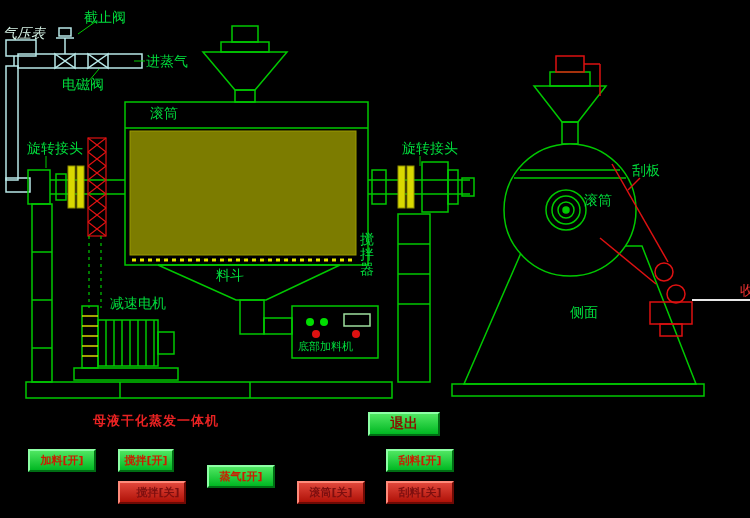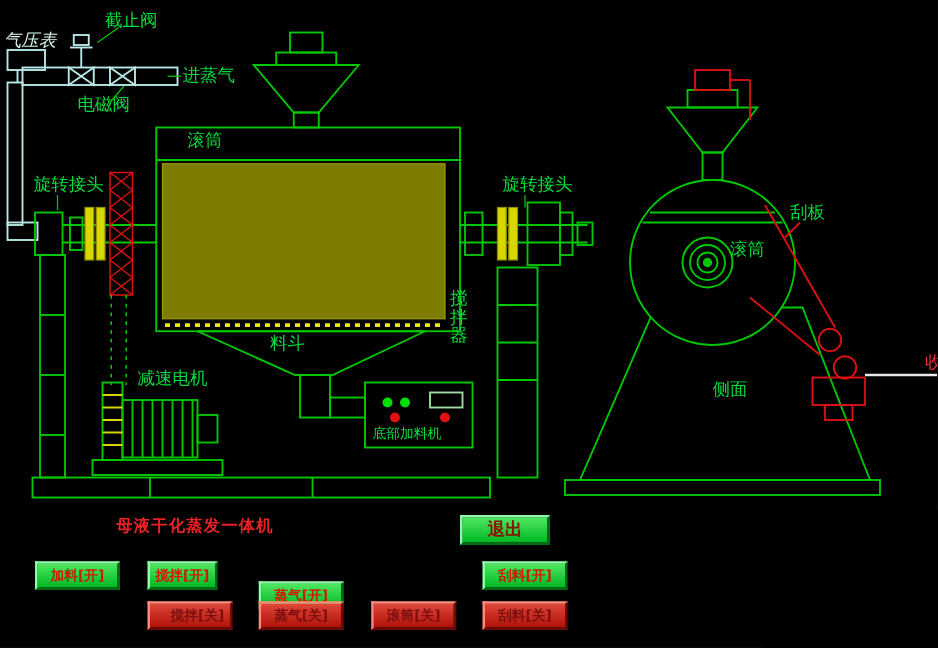--- a/index.html
+++ b/index.html
@@ -210,17 +210,16 @@
   <div class="title">母液干化蒸发一体机</div>
 
   <div class="btn btn-green btn-exit">退出</div>
 
   <div class="btn btn-green r1-0">加料[开]</div>
   <div class="btn btn-green r1-1">搅拌[开]</div>
   <div class="btn btn-green r1-2">蒸气[开]</div>
   <div class="btn btn-green r1-4">刮料[开]</div>
 
   <div class="btn btn-red r2-1">搅拌[关]</div>
-  <div class="btn btn-red r2-2">蒸气[关]</div>
   <div class="btn btn-red r2-3">滚筒[关]</div>
   <div class="btn btn-red r2-4">刮料[关]</div>
 
 </div>
 
 </body></html>

